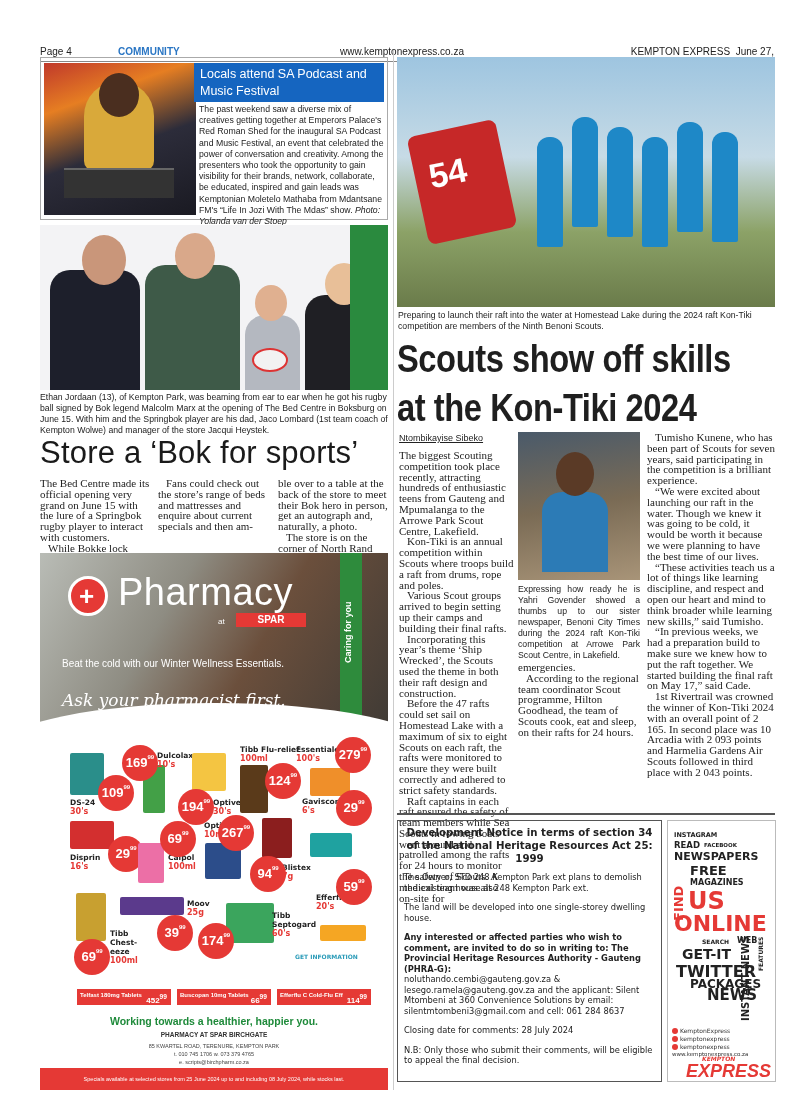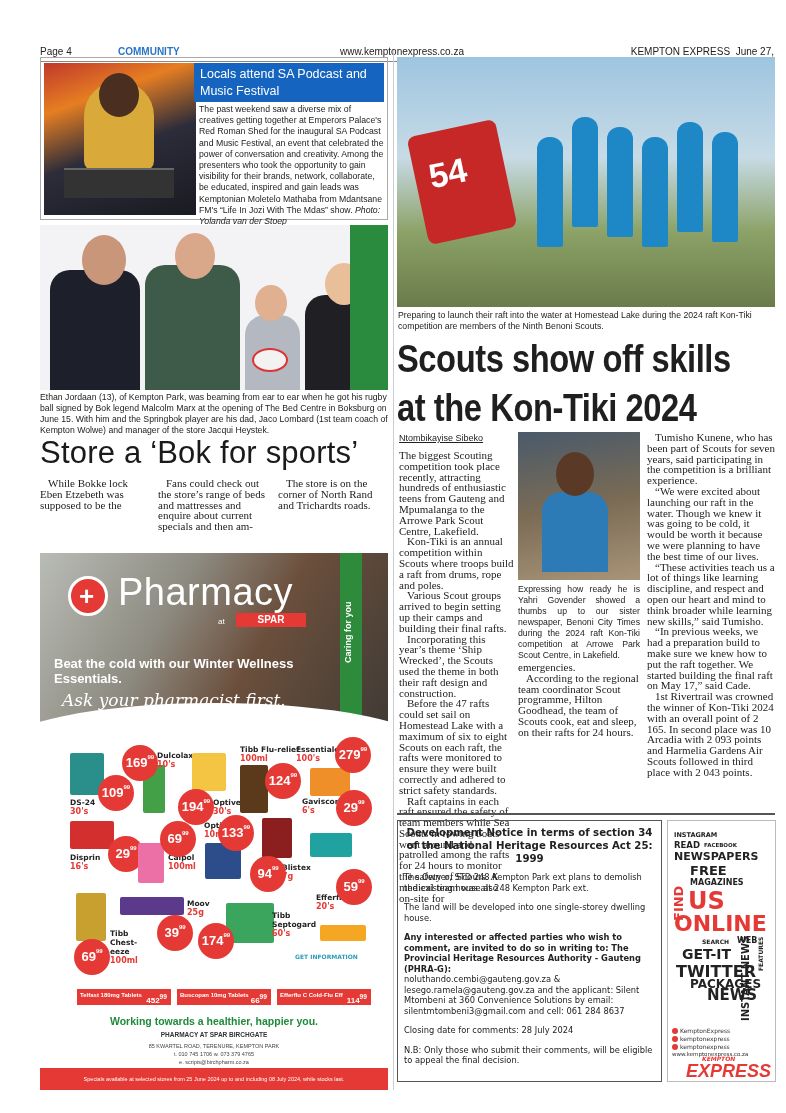--- a/index.html
+++ b/index.html
@@ -43,21 +43,21 @@
 .yahricap{top:584px;left:518px;width:122px;font-size:8.7px;line-height:11px;text-align:justify}
 
 .ad{top:553px;left:40px;width:348px;height:537px;background:#fff;overflow:hidden}
 .adtop{position:absolute;left:0;top:0;width:348px;height:185px;background:linear-gradient(120deg,#b9bcb6 0%,#8e8c82 35%,#6b4f3c 60%,#3e3a35 100%)}
 .adtop .curve{position:absolute;left:-40px;top:150px;width:430px;height:90px;background:#fff;border-radius:50%}
 .logo-c{position:absolute;left:28px;top:23px;width:40px;height:40px;border-radius:50%;background:#e53935;border:3px solid #fff}
 .logo-c span{position:absolute;left:8px;top:2px;color:#fff;font-size:26px;font-weight:bold}
 .adpharm{position:absolute;left:78px;top:18px;color:#fff;font-size:38px;font-weight:normal;letter-spacing:0.5px}
 .adat{position:absolute;left:178px;top:64px;color:#fff;font-size:8px}
 .spar{position:absolute;left:196px;top:60px;width:70px;height:14px;background:#e53935;color:#fff;font-size:10px;font-weight:bold;text-align:center;line-height:14px}
-.adbeat{position:absolute;left:14px;top:103px;color:#fff;font-size:13px;font-weight:bold;line-height:15px}
+.adbeat{position:absolute;left:22px;top:103px;color:#fff;font-size:10px;font-weight:normal;line-height:15px}
 .adask{position:absolute;left:22px;top:137px;color:#fff;font-size:17px;font-style:italic;font-family:"DejaVu Serif",serif}
 .greenbar{position:absolute;left:300px;top:0;width:22px;height:175px;background:#2e8b3c}
 .greenbar span{position:absolute;left:3px;top:110px;transform:rotate(-90deg);transform-origin:left top;color:#fff;font-size:9px;font-weight:bold;white-space:nowrap}
 .prod{position:absolute;font-family:"DejaVu Sans",sans-serif}
 .pname{font-size:7.5px;font-weight:bold;color:#222;line-height:9px}
 .psize{font-size:8px;font-weight:bold;color:#e53935}
 .price{position:absolute;width:36px;height:36px;border-radius:50%;background:#e53935;color:#fff;text-align:center;font-weight:bold;font-size:13px;line-height:36px}
 .price small{font-size:6px;vertical-align:top;line-height:24px}
 .pbox{position:absolute;border-radius:2px}
 .redbar{position:absolute;top:436px;height:16px;background:#e53935;color:#fff;font-size:6px;font-weight:bold;padding:3px 3px}
@@ -111,26 +111,28 @@
   <div class="p" style="left:205px;top:90px;width:55px;height:75px;background:#b4b8c0"></div>
   <div class="p" style="left:215px;top:60px;width:32px;height:36px;border-radius:50%;background:#e0b090"></div>
   <div class="p" style="left:265px;top:70px;width:80px;height:95px;background:#1f1f24"></div>
   <div class="p" style="left:285px;top:38px;width:38px;height:42px;border-radius:50%;background:#e8bf98"></div>
   <div class="p" style="left:310px;top:0;width:40px;height:165px;background:#2a8a3e;border-radius:0"></div>
   <div class="p" style="left:212px;top:123px;width:36px;height:24px;border-radius:50%;background:#f2f2f2;border:2px solid #d33"></div>
 </div>
 <div class="abs cap bokcap">Ethan Jordaan (13), of Kempton Park, was beaming from ear to ear when he got his rugby ball signed by Bok legend Malcolm Marx at the opening of The Bed Centre in Boksburg on June 15. With him and the Springbok player are his dad, Jaco Lombard (1st team coach of Kempton Wolwe) and manager of the store Jacqui Heystek.</div>
 <div class="abs bokhead">Store a ‘Bok for sports’</div>
 <div class="abs serif col" style="top:478px;left:40px;width:112px">
+  <p class="first">The Bed Centre made its official opening very grand on June 15 with the lure of a Springbok rugby player to interact with customers.</p>
     <p>While Bokke lock Eben Etzebeth was supposed to be the</p>
 </div>
 <div class="abs serif col" style="top:478px;left:158px;width:112px">
     <p>Fans could check out the store’s range of beds and mattresses and enquire about current specials and then am-</p>
 </div>
 <div class="abs serif col" style="top:478px;left:278px;width:112px">
+  <p class="first">ble over to a table at the back of the store to meet their Bok hero in person, get an autograph and, naturally, a photo.</p>
     <p>The store is on the corner of North Rand and Trichardts roads.</p>
 </div>
 
 <div class="abs scoutimg">
   <div class="raft">
       <span>54</span>
     </div>
   <div class="grp" style="left:140px"></div>
     <div class="grp" style="left:175px;top:60px"></div>
   <div class="grp" style="left:210px;top:70px"></div>
@@ -233,21 +235,21 @@
       <div class="pname">Calpol</div>
       <div class="psize">100ml</div>
     </div>
   <div class="price" style="left:120px;top:268px"><span>69</span><small>99</small></div>
 
   <div class="pbox" style="left:165px;top:290px;width:36px;height:36px;background:#2c4d8a"></div>
   <div class="prod" style="left:164px;top:268px">
       <div class="pname">Optive</div>
       <div class="psize">10ml</div>
     </div>
-  <div class="price" style="left:178px;top:262px"><span>133</span><small>99</small></div>
+  <div class="price" style="left:178px;top:262px"><span>267</span><small>99</small></div>
 
   <div class="pbox" style="left:222px;top:265px;width:30px;height:40px;background:#8b1e1e"></div>
   <div class="prod" style="left:242px;top:310px">
       <div class="pname">Blistex</div>
       <div class="psize">7g</div>
     </div>
   <div class="price" style="left:210px;top:303px"><span>94</span><small>99</small></div>
 
   <div class="pbox" style="left:270px;top:280px;width:42px;height:24px;background:#1fa2a0"></div>
   <div class="prod" style="left:262px;top:244px">

